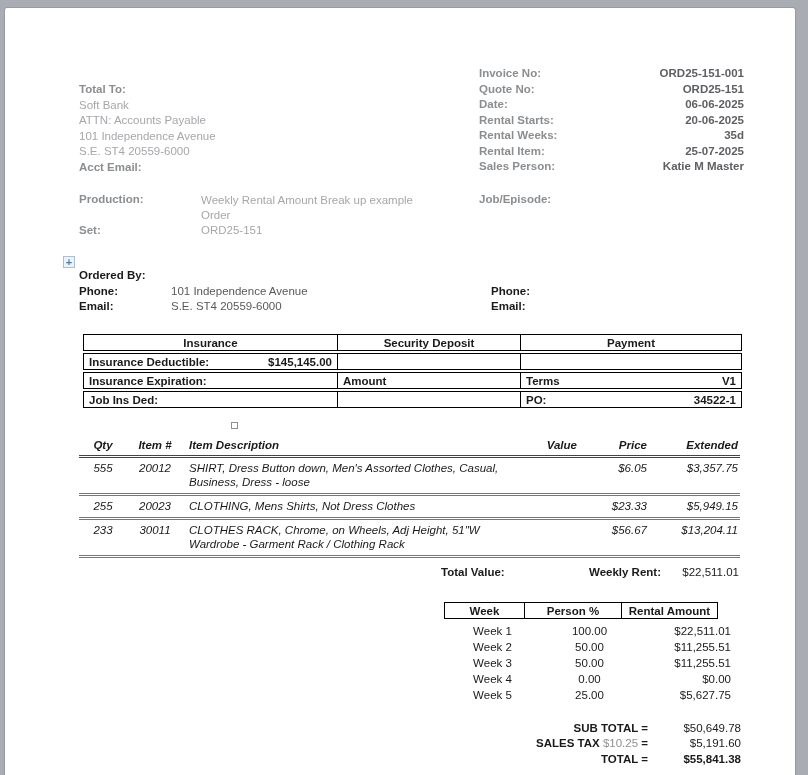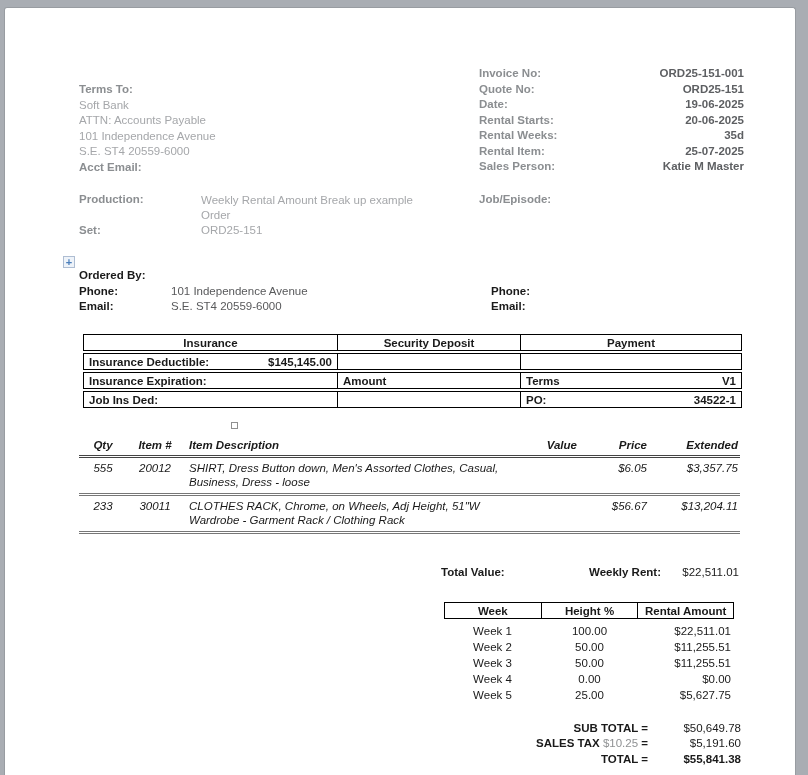--- a/index.html
+++ b/index.html
@@ -67,60 +67,60 @@
   .c-val, .c-price, .c-ext { text-align:right; padding-right:2px; }
 
   .sum-total-value { left:436px; top:558px; }
   .sum-weekly-label { left:584px; top:558px; }
   .sum-weekly-value { right:56px; top:558px; }
 
   .week { left:439px; top:594px; width:290px; }
   .week-head { display:flex; font-weight:700; }
   .week-hcell { border:1.6px solid #000; height:17px; line-height:14px; text-align:center; padding-top:1px; }
   .week-hcell + .week-hcell { border-left:none; }
-  .wh-1 { width:98px; } .wh-2 { width:97px; } .wh-3 { width:96px; }
+  .wh-1 { width:81px; } .wh-2 { width:97px; } .wh-3 { width:96px; }
   .week-body { padding-top:5px; }
   .week-row { display:grid; grid-template-columns:97px 97px 96px; line-height:15.9px; }
   .w-week { text-align:center; }
   .w-pct { text-align:center; }
   .w-amt { text-align:right; padding-right:3px; }
 
   .totals { left:300px; top:713px; width:436px; }
   .totals-row { display:flex; line-height:15.4px; }
   .t-label { flex:1; text-align:right; font-weight:700; white-space:pre; }
   .t-value { width:93px; text-align:right; }
   .t-rate { color:#8f9193; font-weight:400; }
   .row-total .t-value { font-weight:700; }
 </style>
 </head>
 <body>
 
 <div class="paper">
 
   <div class="abs bill-to">
-    <div class="lbl-gray">Terms To:</div>
+    <div class="lbl-gray">Total To:</div>
     <div class="txt-gray">Soft Bank</div>
     <div class="txt-gray">ATTN: Accounts Payable</div>
     <div class="txt-gray">101 Independence Avenue</div>
     <div class="txt-gray">S.E. ST4 20559-6000</div>
     <div class="lbl-gray">Acct Email:</div>
   </div>
 
   <div class="abs invoice-info">
     <div class="inv-row">
       <span class="lbl-gray">Invoice No:</span>
       <span class="val-dark">ORD25-151-001</span>
     </div>
     <div class="inv-row">
       <span class="lbl-gray">Quote No:</span>
       <span class="val-dark">ORD25-151</span>
     </div>
     <div class="inv-row">
       <span class="lbl-gray">Date:</span>
-      <span class="val-dark">19-06-2025</span>
+      <span class="val-dark">06-06-2025</span>
     </div>
     <div class="inv-row">
       <span class="lbl-gray">Rental Starts:</span>
       <span class="val-dark">20-06-2025</span>
     </div>
     <div class="inv-row">
       <span class="lbl-gray">Rental Weeks:</span>
       <span class="val-dark">35d</span>
     </div>
     <div class="inv-row">
@@ -200,37 +200,45 @@
     </div>
     <div class="items-grid items-row">
       <div class="c-qty">555</div>
       <div class="c-item">20012</div>
       <div class="c-desc">SHIRT, Dress Button down, Men's Assorted Clothes, Casual, Business, Dress - loose</div>
       <div class="c-val"></div>
       <div class="c-price">$6.05</div>
       <div class="c-ext">$3,357.75</div>
     </div>
     <div class="items-grid items-row">
+      <div class="c-qty">255</div>
+      <div class="c-item">20023</div>
+      <div class="c-desc">CLOTHING, Mens Shirts, Not Dress Clothes</div>
+      <div class="c-val"></div>
+      <div class="c-price">$23.33</div>
+      <div class="c-ext">$5,949.15</div>
+    </div>
+    <div class="items-grid items-row">
       <div class="c-qty">233</div>
       <div class="c-item">30011</div>
       <div class="c-desc">CLOTHES RACK, Chrome, on Wheels, Adj Height, 51"W Wardrobe - Garment Rack / Clothing Rack</div>
       <div class="c-val"></div>
       <div class="c-price">$56.67</div>
       <div class="c-ext">$13,204.11</div>
     </div>
   </div>
 
   <span class="abs sum-total-value lbl-black">Total Value:</span>
   <span class="abs sum-weekly-label lbl-black">Weekly Rent:</span>
   <span class="abs sum-weekly-value">$22,511.01</span>
 
   <div class="abs week">
     <div class="week-head">
       <div class="week-hcell wh-1">Week</div>
-      <div class="week-hcell wh-2">Height %</div>
+      <div class="week-hcell wh-2">Person %</div>
       <div class="week-hcell wh-3">Rental Amount</div>
     </div>
     <div class="week-body">
       <div class="week-row">
         <div class="w-week">Week 1</div>
         <div class="w-pct">100.00</div>
         <div class="w-amt">$22,511.01</div>
       </div>
       <div class="week-row">
         <div class="w-week">Week 2</div>

